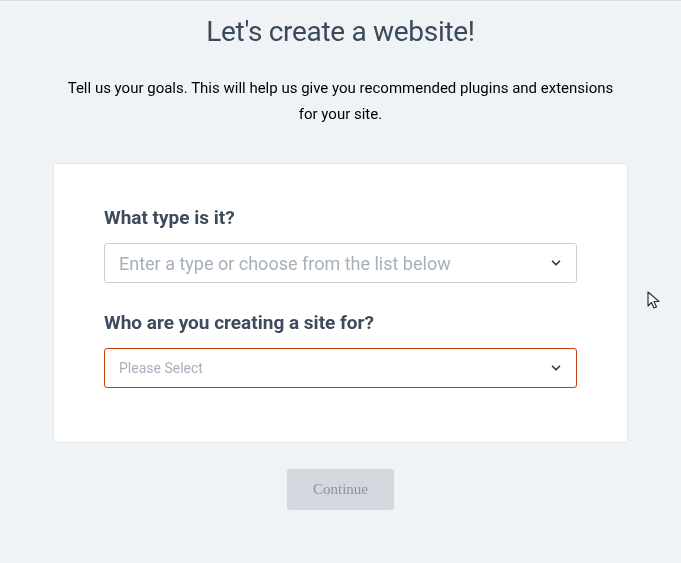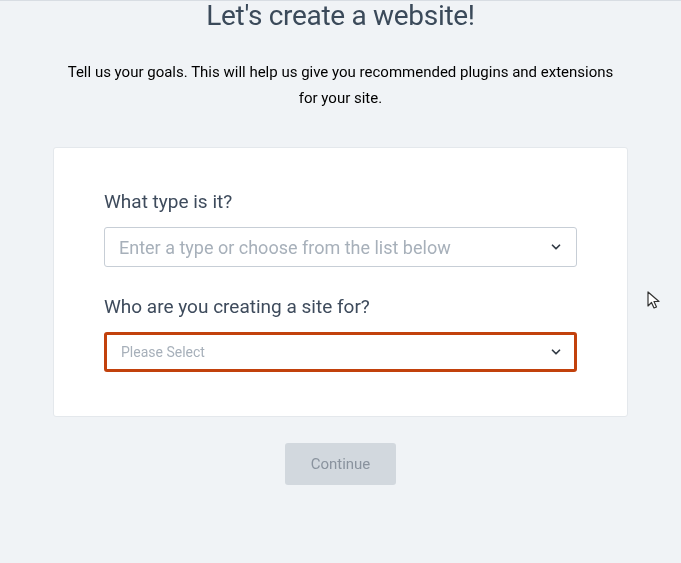--- a/index.html
+++ b/index.html
@@ -10,21 +10,21 @@
     body {
       font-family: -apple-system, BlinkMacSystemFont, "Segoe UI", Roboto, Helvetica, Arial, sans-serif;
       background: #f0f3f6;
       width: 681px;
       height: 563px;
       overflow: hidden;
       position: relative;
       border-top: 1px solid #d8dde3;
     }
     .content {
-      padding: 0 16px;
+      padding: 16px 16px;
       text-align: center;
     }
     .page-title {
       font-size: 28px;
       font-weight: 400;
       color: #3b4a5a;
       margin-top: -2px;
       letter-spacing: -0.3px;
     }
     .subtitle {
@@ -41,21 +41,21 @@
       border: 1px solid #e4e8ec;
       border-radius: 3px;
       margin: 36px auto 0;
       width: 575px;
       padding: 42px 50px 44px;
       text-align: left;
     }
     .field-label {
       font-size: 19px;
       color: #3e4b5c;
-      font-weight: 400;
+      font-weight: 700;
       margin-bottom: 14px;
     }
     .select-wrap {
       position: relative;
       width: 100%;
     }
     .select-input {
       width: 100%;
       height: 40px;
       border: 1px solid #c7ced6;
@@ -67,21 +67,21 @@
       outline: none;
       font-family: inherit;
       cursor: pointer;
     }
     .select-input::placeholder {
       color: #a7b0ba;
     }
     .select-display {
       width: 100%;
       height: 40px;
-      border: 3px solid #c2410c;
+      border: 1px solid #c2410c;
       border-radius: 3px;
       background: #ffffff;
       font-size: 14px;
       color: #a7b0ba;
       padding: 0 40px 0 14px;
       display: flex;
       align-items: center;
       cursor: pointer;
     }
     .chevron {
@@ -93,25 +93,26 @@
     }
     .chevron svg {
       width: 14px;
       height: 14px;
       display: block;
     }
     .field-group {
       margin-bottom: 28px;
     }
     .field-group:last-child {
-      margin-bottom: 0;
+      margin-bottom: 10px;
     }
     .actions {
       text-align: center;
       margin-top: 26px;
+      font-family: Liberation Serif, serif;
     }
     .continue-btn {
       background: #d2d8de;
       color: #8a939e;
       border: none;
       font-size: 15px;
       padding: 12px 26px;
       border-radius: 3px;
       cursor: pointer;
       font-family: inherit;

